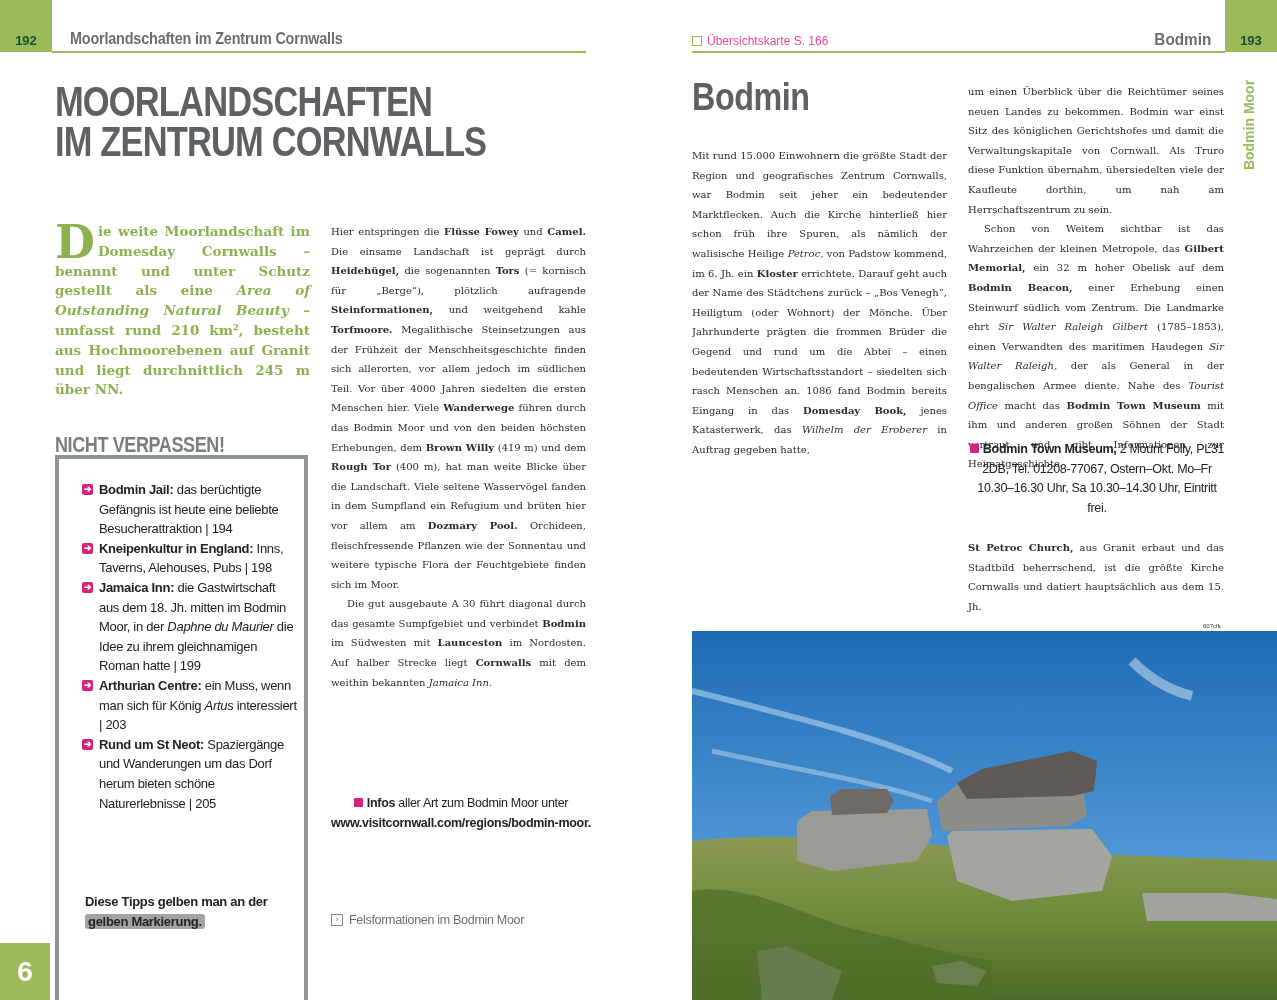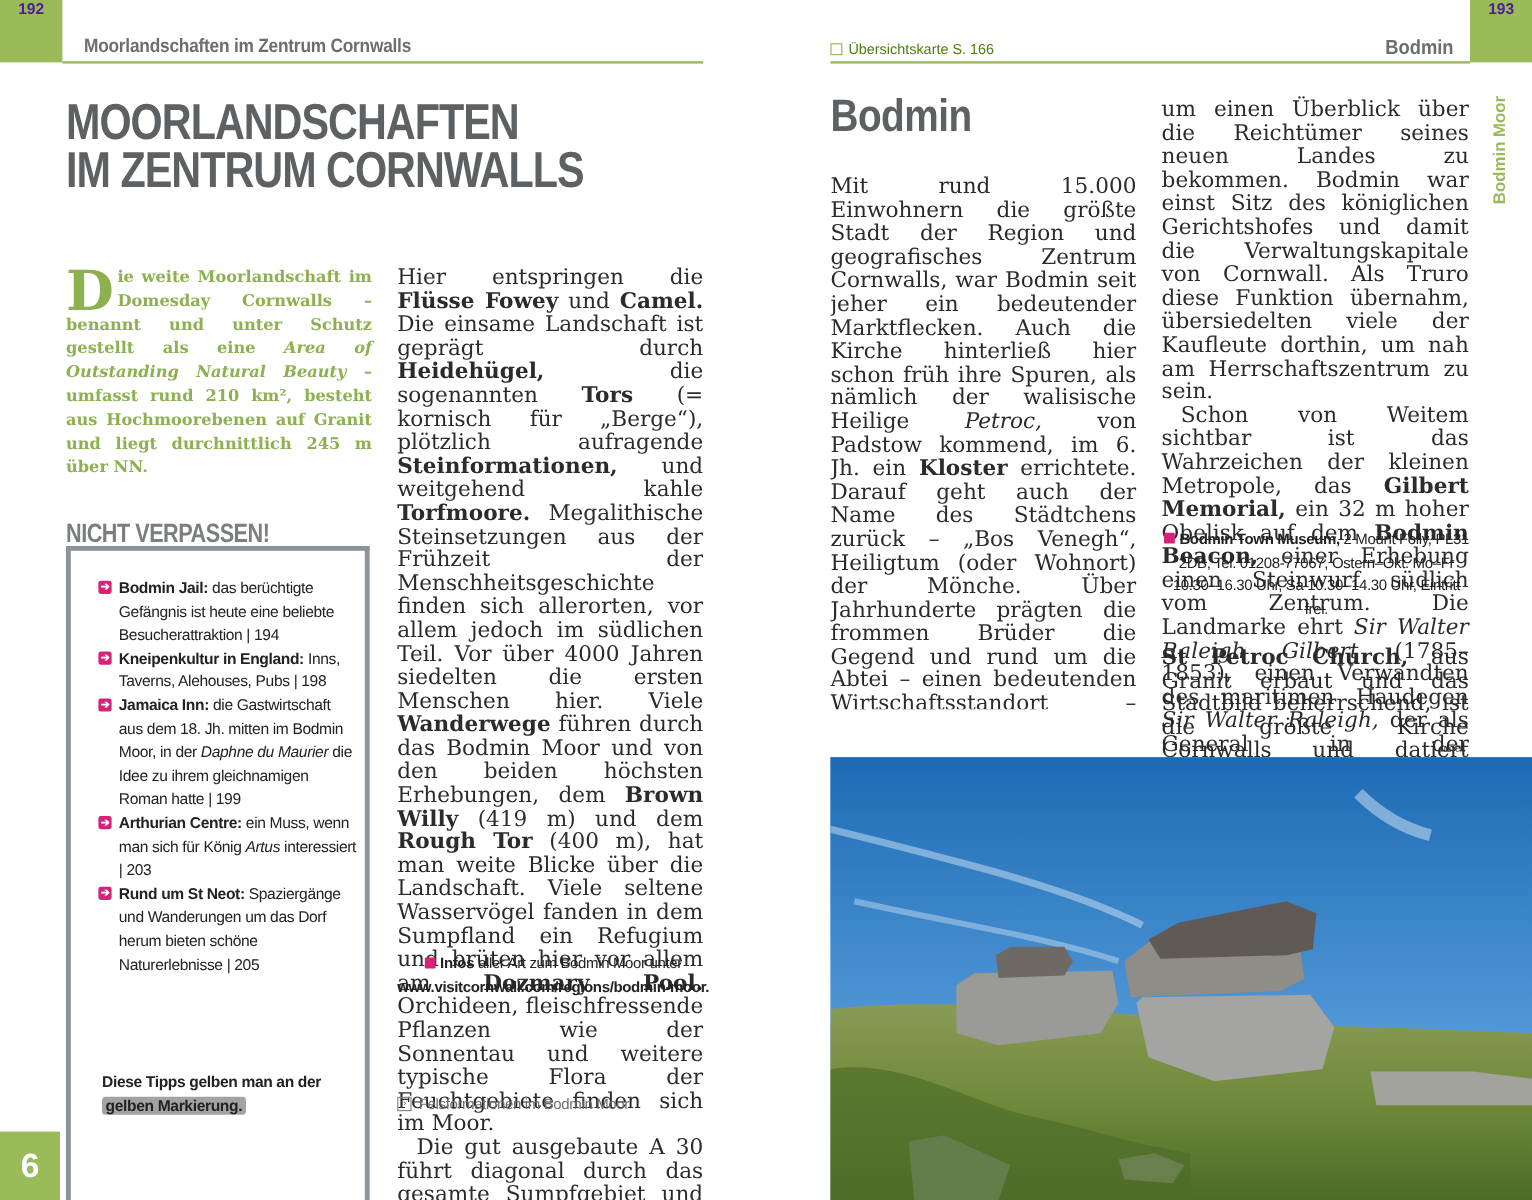--- a/index.html
+++ b/index.html
@@ -1,28 +1,28 @@
 <!DOCTYPE html>
 <html><head>
 <meta charset="utf-8">
 <style>
   * { box-sizing: border-box; margin: 0; padding: 0; }
   html, body { width: 1277px; height: 1000px; background: #fff; overflow: hidden; }
   body { position: relative; font-family: "DejaVu Serif", serif; color: #2b2b2b; }
 
-  .page-tab { position: absolute; top: 0; width: 52px; height: 52px; background: #9bba59; color: #4c1d95;
+  .page-tab { position: absolute; top: 0; width: 52px; height: 52px; background: #9bba59; color: #14532d;
     font-family: "Liberation Sans", sans-serif; font-weight: bold; font-size: 13px;
-    display: flex; justify-content: center; padding-bottom: 4px; }
+    display: flex; align-items: flex-end; justify-content: center; padding-bottom: 4px; }
   #tab-left { left: 0; }
   #tab-right { left: 1225px; }
 
   .running-head { position: absolute; top: 30px; font-family: "Liberation Sans", sans-serif; }
   #rh-left { left: 70px; font-size: 16px; font-weight: bold; color: #6b6e70; transform: scaleX(0.9); transform-origin: left; letter-spacing: -0.2px; }
   #rh-left-line { position: absolute; top: 51px; left: 52px; width: 534px; height: 2px; background: #9bba59; }
-  #rh-right-map { left: 692px; top: 34px; font-size: 12px; color: #4d7c0f; display: flex; align-items: center; gap: 5px; }
+  #rh-right-map { left: 692px; top: 34px; font-size: 12px; color: #ec4899; display: flex; align-items: center; gap: 5px; }
   .map-box { width: 10px; height: 10px; border: 1px solid #9bba59; display: inline-block; }
   #rh-right-title { right: 66px; top: 30px; font-size: 17px; font-weight: bold; color: #6b6e70; transform: scaleX(0.9); transform-origin: right; }
   #rh-right-line { position: absolute; top: 51px; left: 692px; width: 533px; height: 2px; background: #9bba59; }
 
   #side-label { position: absolute; left: 1238px; top: 60px; width: 22px; height: 130px; display: flex; align-items: center; justify-content: center; }
   #side-label span { transform: rotate(-90deg); white-space: nowrap; font-family: "Liberation Sans", sans-serif; font-weight: bold; font-size: 14px; color: #9bba59; }
 
   #chapter-title { position: absolute; left: 55px; top: 82px; font-family: "Liberation Sans", sans-serif; font-weight: bold;
     font-size: 42px; line-height: 40px; color: #5e6163; transform: scaleX(0.82); transform-origin: left; letter-spacing: -1px; }
   #chapter-title div { white-space: nowrap; }
@@ -38,21 +38,21 @@
   #nv-list li { position: relative; padding-left: 17px; letter-spacing: -0.3px; }
   #nv-list li .arrow { position: absolute; left: 0; top: 4px; width: 11px; height: 11px; background: #d6227a; border-radius: 2px; color: #fff; font-size: 9px; line-height: 11px; text-align: center; font-weight: bold; }
   #nv-list b { font-weight: bold; }
   #nv-list i { }
 
   #tip-text { position: absolute; left: 85px; top: 892px; width: 200px; font-family: "Liberation Sans", sans-serif; font-weight: bold; font-size: 13px; line-height: 19.6px; color: #222; letter-spacing: -0.3px; }
   #tip-text .hl { background: #a3a3a3; padding: 0 3px; border-radius: 3px; }
 
   #chapter-num { position: absolute; left: 0; top: 943px; width: 50px; height: 57px; background: #9bba59; color: #fff; font-family: "Liberation Sans", sans-serif; font-weight: bold; font-size: 28px; display: flex; align-items: center; justify-content: center; }
 
-  .col { position: absolute; font-size: 18px; line-height: 19.6px; text-align: justify; color: #2b2b2b; }
+  .col { position: absolute; font-size: 10px; line-height: 19.6px; text-align: justify; color: #2b2b2b; }
   .col p { margin: 0; }
   .col p.indent { text-indent: 16px; }
   .col b { font-weight: bold; }
   .col i { font-style: italic; }
   #col-mid { left: 331px; top: 222px; width: 255px; }
   #col-r1 { left: 692px; top: 146px; width: 255px; }
   #col-r2 { left: 968px; top: 82px; width: 256px; }
 
   .info { font-family: "Liberation Sans", sans-serif; font-size: 12.5px; line-height: 19.6px; color: #222; text-align: center; letter-spacing: -0.3px; }
   .info .sq { display: inline-block; width: 9px; height: 9px; background: #d6227a; margin-right: 4px; border-radius: 1px; }

